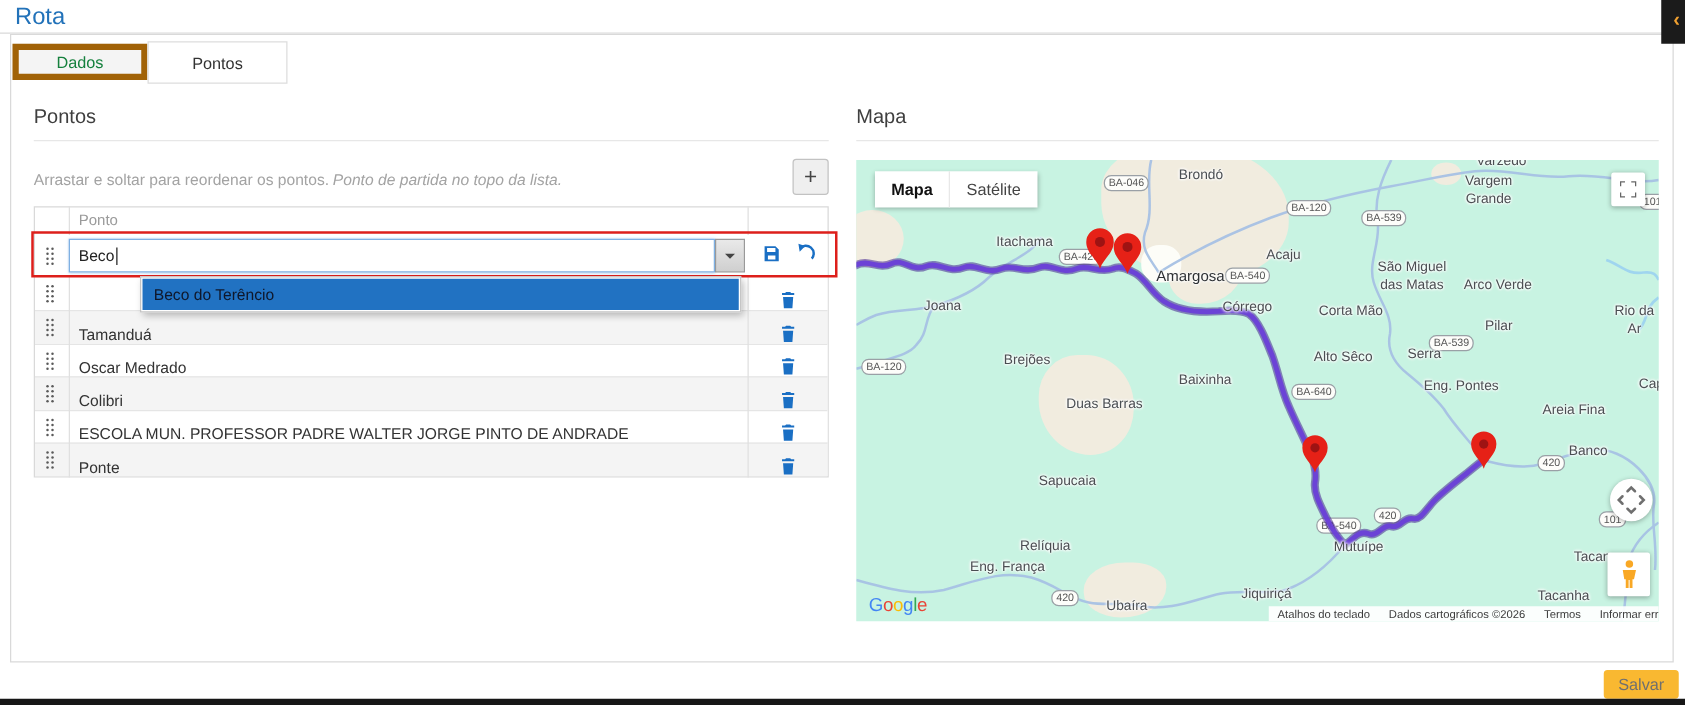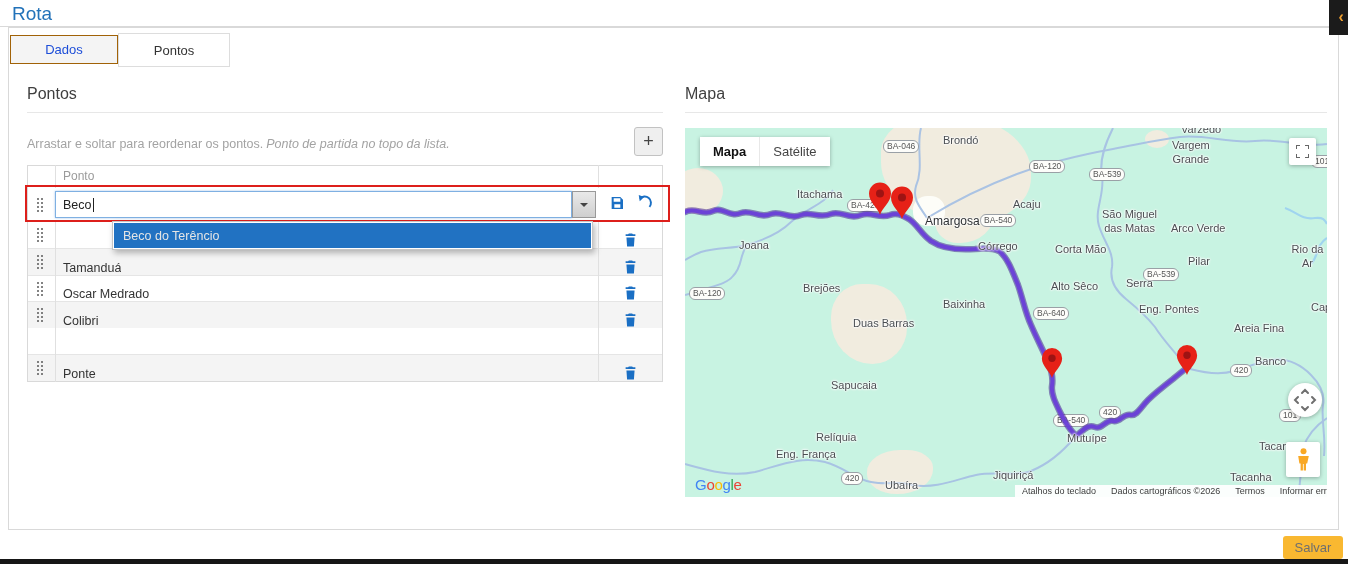--- a/index.html
+++ b/index.html
@@ -9,21 +9,21 @@
   
   .hdr{position:absolute;left:0;top:0;width:100%;height:26px;border-bottom:1px solid #d9d9d9;background:#fff;}
   .hdr-title{position:absolute;left:12px;top:3px;font-size:19px;color:#2272b9;}
   .menu-btn{position:absolute;right:0;top:0;width:62px;height:35px;background:#1b1b1b;color:#fff;
             font-size:13px;display:flex;align-items:center;justify-content:center;gap:5px;z-index:60;cursor:pointer;}
   .menu-chevron{color:#f0a030;font-size:16px;font-weight:bold;line-height:1;margin-top:-2px;}
 
   
   .panel{position:absolute;left:8px;top:27px;width:1331px;height:503px;border:1px solid #d9d9d9;background:#fff;box-sizing:border-box;}
   .tab{position:absolute;font-size:13px;display:flex;align-items:center;justify-content:center;cursor:pointer;box-sizing:border-box;}
-  .tab-dados{left:10px;top:35px;width:108px;height:29px;background:#f4f4f4;border:1px solid #a16207;color:#1d4ed8;}
+  .tab-dados{left:10px;top:35px;width:108px;height:29px;background:#f4f4f4;border:5px solid #a16207;color:#15803d;}
   .tab-pontos{left:118px;top:33px;width:112px;height:34px;background:#fff;border:1px solid #ddd;color:#333;z-index:2;}
 
   
   .sec-heading{position:absolute;font-size:16px;color:#3f3f3f;}
   .sec-divider{position:absolute;height:1px;background:#e7e7e7;}
   .hint{position:absolute;left:27px;top:137px;font-size:12.5px;color:#a3a3a3;}
   .hint .it{font-style:italic;margin-left:3px;}
   .add-btn{position:absolute;left:634px;top:127px;width:29px;height:29px;background:#efefef;border:1px solid #c2c2c2;
            border-radius:3px;font-size:18px;color:#444;display:flex;align-items:center;justify-content:center;
            box-sizing:border-box;cursor:pointer;z-index:3;}
@@ -48,21 +48,21 @@
               background:#fff;box-sizing:border-box;display:flex;align-items:center;padding-left:7px;font-size:12.5px;color:#222;z-index:5;cursor:text;}
   .caret{display:inline-block;width:1px;height:14px;background:#222;margin-left:1px;}
   .combo-toggle{position:absolute;left:572px;top:191px;width:24px;height:27px;background:linear-gradient(#e9e9e9,#cfcfcf);
                 border:1px solid #999;box-sizing:border-box;z-index:5;display:flex;align-items:center;justify-content:center;cursor:pointer;}
   .combo-toggle .tri{width:0;height:0;border:4px solid transparent;border-top-color:#444;margin-top:4px;}
   .inline-icon{position:absolute;z-index:5;cursor:pointer;}
 
   
   .dropdown{position:absolute;left:112px;top:221px;width:481px;height:29px;background:#fff;border:1px solid #c5c5c5;
             box-shadow:2px 3px 6px rgba(0,0,0,.28);box-sizing:border-box;padding:1px;z-index:10;}
-  .dropdown-item{width:100%;height:100%;background:#2172c2;color:#e5e5e5;font-size:12.5px;display:flex;align-items:center;
+  .dropdown-item{width:100%;height:100%;background:#2172c2;color:#0f172a;font-size:12.5px;display:flex;align-items:center;
                  padding-left:9px;box-sizing:border-box;cursor:pointer;}
 
   
   #map{position:absolute;left:685px;top:128px;width:642px;height:369px;background:#c8f3e2;overflow:hidden;cursor:grab;}
   .blob{position:absolute;background:#f1ecdf;z-index:1;}
   #map svg.geo{position:absolute;left:0;top:0;z-index:3;}
   .shield{position:absolute;font-size:8.5px;color:#555;background:#fdfdfa;border:1px solid #9aa0a6;border-radius:6px;
           padding:0 3px;line-height:11px;white-space:nowrap;z-index:4;}
   .shield.under{z-index:2;}
   .mlabel{position:absolute;font-size:11px;color:#4a4e52;white-space:pre-line;text-align:center;z-index:5;line-height:1.25;
@@ -145,20 +145,29 @@
     <span class="name">Oscar Medrado</span>
     <span class="trash">
         <svg width="13" height="16" viewBox="0 0 16 18">
           <path fill="#1a6fc4" d="M6 1h4l1 1h3v2H2V2h3l1-1zm-3 5h10l-.8 11H3.8L3 6z"></path>
         </svg>
       </span>
   </div>
   <div class="row stripe row-border" style="top:301px;height:27px;">
     <span class="handle"></span>
     <span class="name">Colibri</span>
+    <span class="trash">
+        <svg width="13" height="16" viewBox="0 0 16 18">
+          <path fill="#1a6fc4" d="M6 1h4l1 1h3v2H2V2h3l1-1zm-3 5h10l-.8 11H3.8L3 6z"></path>
+        </svg>
+      </span>
+  </div>
+  <div class="row row-border" style="top:328px;height:26px;background:#fff;">
+    <span class="handle"></span>
+    <span class="name">ESCOLA MUN. PROFESSOR PADRE WALTER JORGE PINTO DE ANDRADE</span>
     <span class="trash">
         <svg width="13" height="16" viewBox="0 0 16 18">
           <path fill="#1a6fc4" d="M6 1h4l1 1h3v2H2V2h3l1-1zm-3 5h10l-.8 11H3.8L3 6z"></path>
         </svg>
       </span>
   </div>
   <div class="row stripe row-border" style="top:354px;height:27px;">
     <span class="handle"></span>
     <span class="name">Ponte</span>
     <span class="trash">

